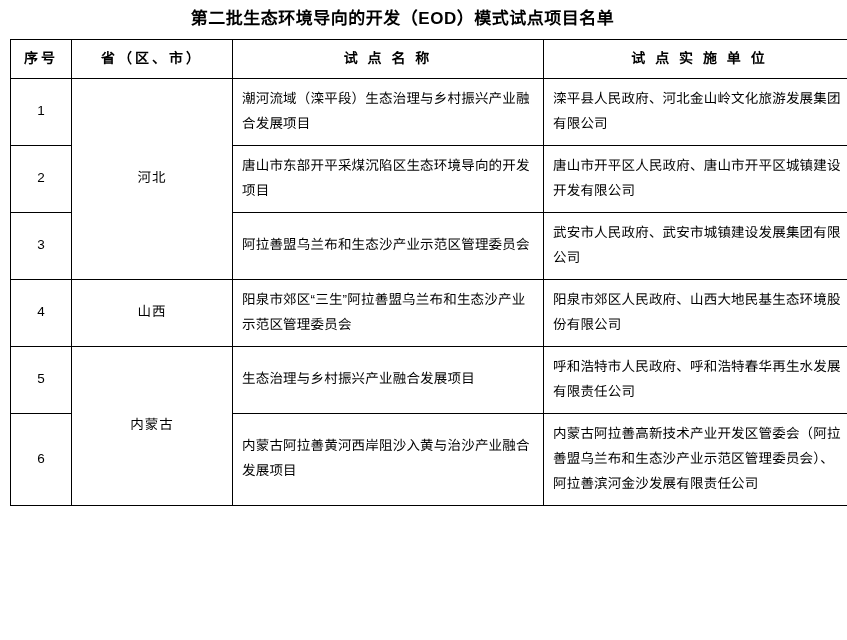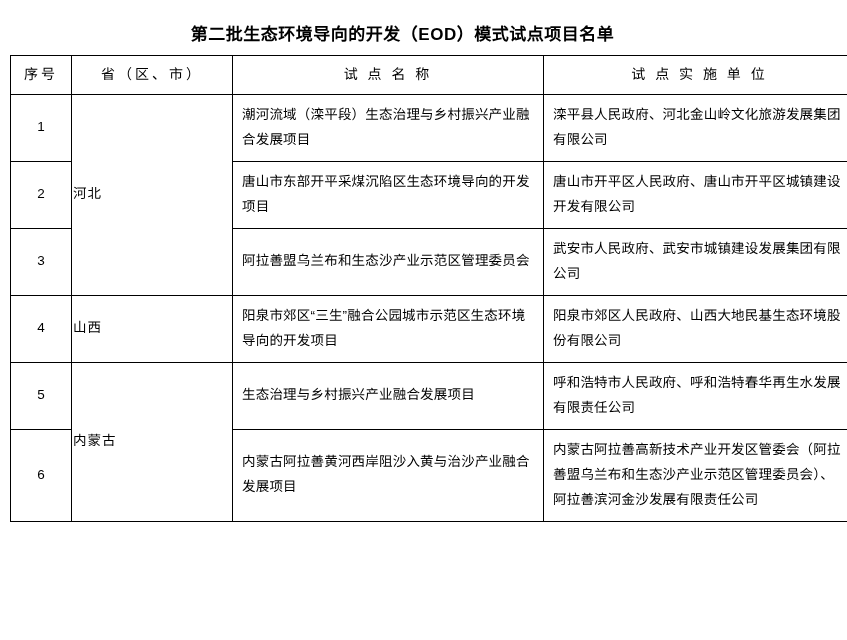--- a/index.html
+++ b/index.html
@@ -10,21 +10,21 @@
   body {
     width: 847px;
     height: 640px;
     overflow: hidden;
     font-family: "Liberation Sans", "DejaVu Sans", sans-serif;
     color: #000000;
   }
   .page {
     width: 805px;
     box-sizing: border-box;
-    padding: 16px 10px;
+    padding: 0 10px;
   }
   .doc-title {
     text-align: center;
     font-size: 17px;
     font-weight: bold;
     letter-spacing: 0.5px;
     padding: 8px 0 9px 0;
     line-height: 1.3;
   }
   table.eod {
@@ -34,36 +34,36 @@
     border: 1.6px solid #000;
   }
   table.eod th, table.eod td {
     border: 1.1px solid #000;
     vertical-align: middle;
     font-size: 13.5px;
     line-height: 1.85;
   }
   table.eod th {
     text-align: center;
-    font-weight: normal;
+    font-weight: bold;
     letter-spacing: 3px;
     padding: 6px 2px;
     font-size: 14px;
   }
   th.c-no { width: 56px; letter-spacing: 2px; }
   th.c-prov { width: 156px; letter-spacing: 2px; }
   th.c-name { width: 306px; }
   th.c-unit { width: 307px; }
 
   td.no {
     text-align: center;
     font-size: 14px;
   }
   td.prov {
-    text-align: left;
+    text-align: center;
     font-size: 14px;
     letter-spacing: 1px;
   }
   td.name, td.unit {
     text-align: left;
     padding: 8px 9px;
     line-height: 1.95;
   }
   td.name { letter-spacing: 0.2px; }
   td.unit { letter-spacing: 0.2px; }
@@ -96,21 +96,21 @@
         <td class="unit">唐山市开平区人民政府、唐山市开平区城镇建设开发有限公司</td>
       </tr>
       <tr>
         <td class="no">3</td>
         <td class="name">阿拉善盟乌兰布和生态沙产业示范区管理委员会</td>
         <td class="unit">武安市人民政府、武安市城镇建设发展集团有限公司</td>
       </tr>
       <tr>
         <td class="no">4</td>
         <td class="prov" rowspan="1">山西</td>
-        <td class="name">阳泉市郊区“三生”融合公园城市示范区生态环境导向的开发项目</td>
+        <td class="name">阳泉市郊区“三生”阿拉善盟乌兰布和生态沙产业示范区管理委员会</td>
         <td class="unit">阳泉市郊区人民政府、山西大地民基生态环境股份有限公司</td>
       </tr>
       <tr>
         <td class="no">5</td>
         <td class="prov" rowspan="2">内蒙古</td>
         <td class="name">生态治理与乡村振兴产业融合发展项目</td>
         <td class="unit">呼和浩特市人民政府、呼和浩特春华再生水发展有限责任公司</td>
       </tr>
       <tr>
         <td class="no">6</td>

